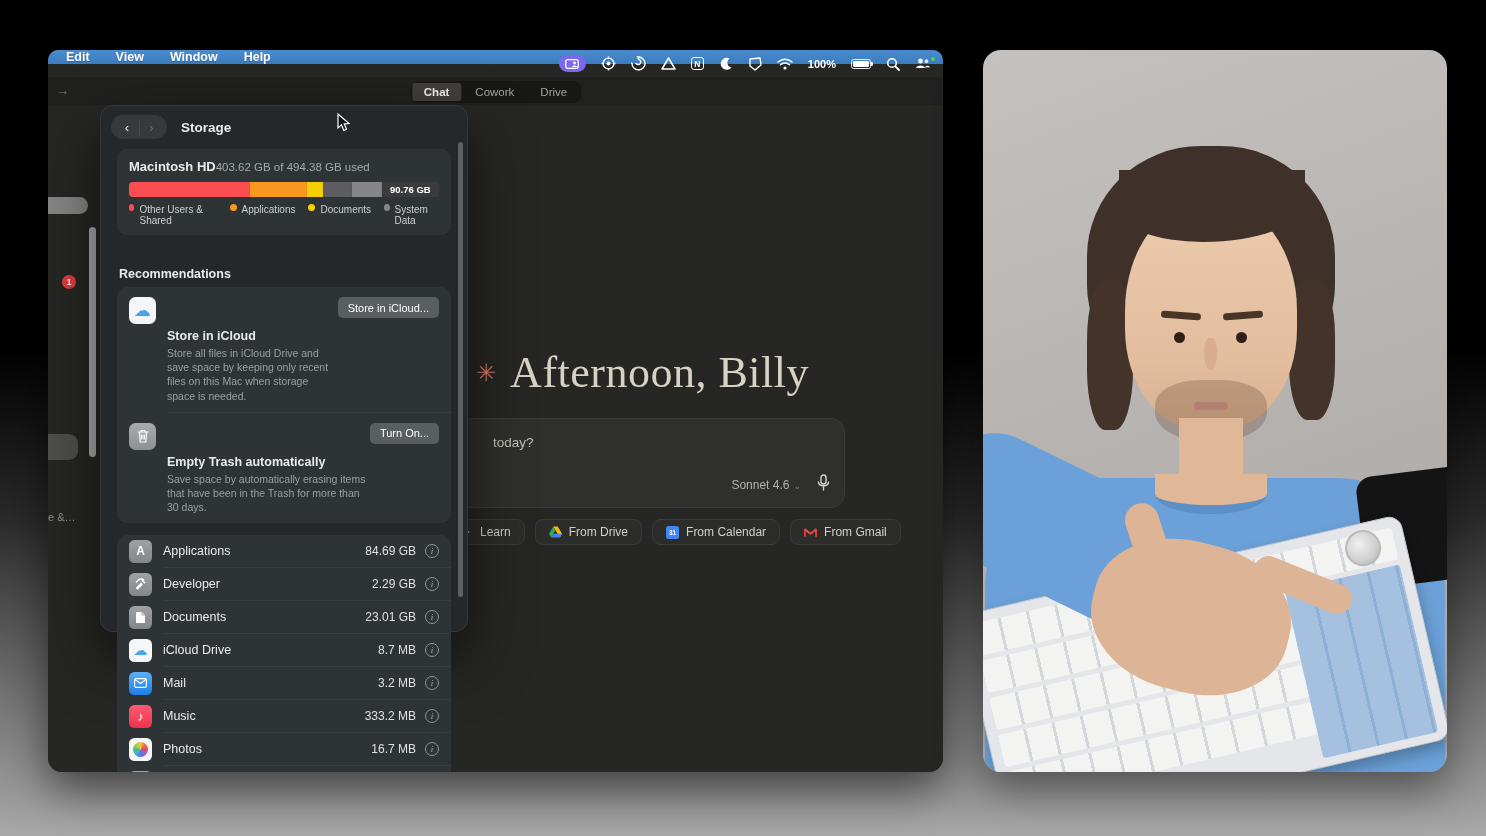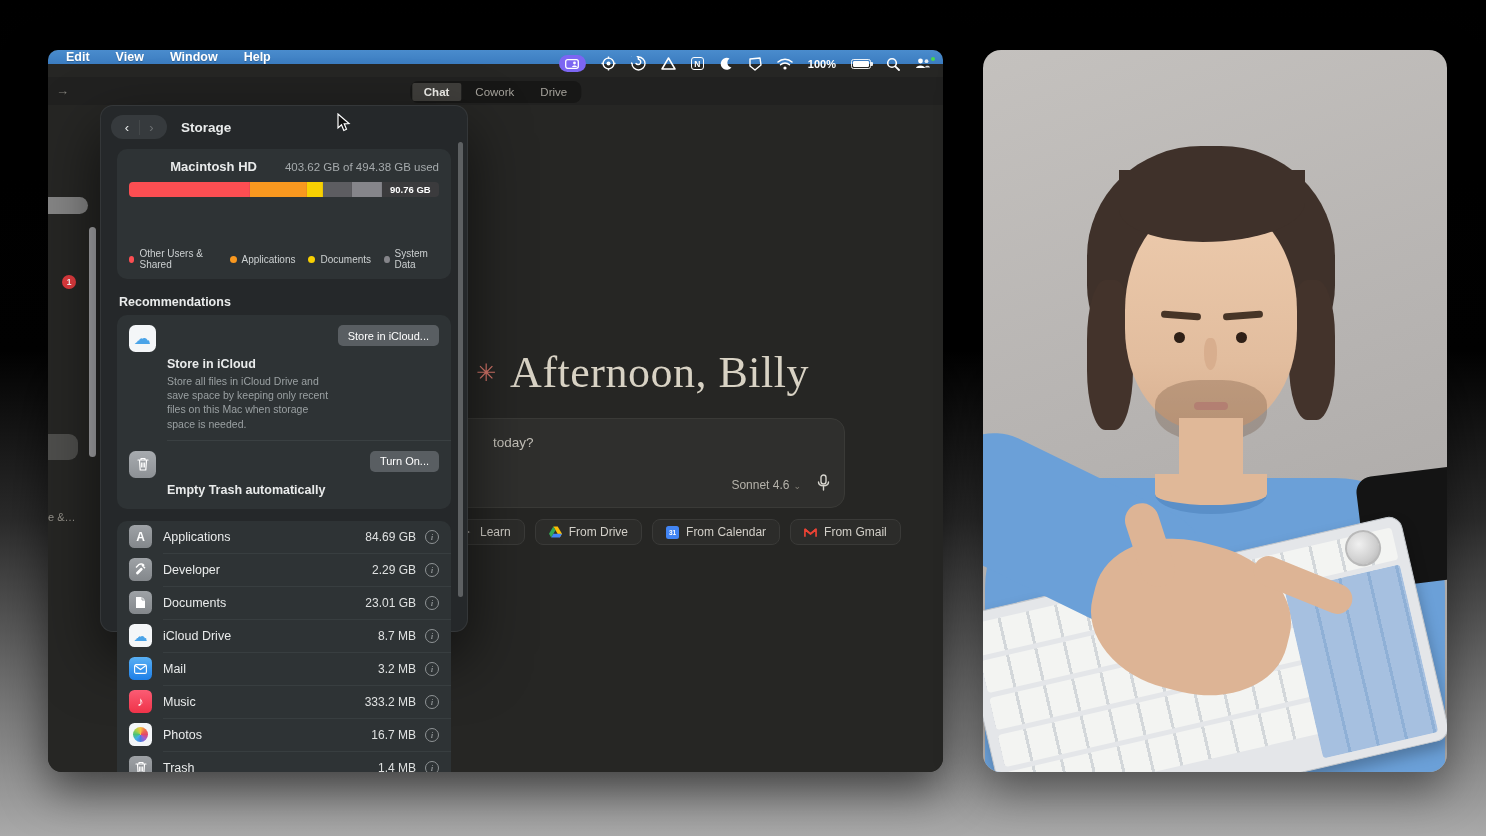--- a/index.html
+++ b/index.html
@@ -81,32 +81,32 @@
     box-shadow:0 25px 60px rgba(0,0,0,.6); color:#e9ebeb; }
   .sp-header { display:flex; align-items:center; padding:9px 14px 4px 10px; }
   .navpill { display:flex; align-items:center; background:#363a3d; border-radius:13px; height:24px; padding:0 4px; }
   .navbtn { width:24px; text-align:center; font-size:13px; color:#e8eaea; cursor:default; }
   .navbtn.fwd { color:#6c7072; border-left:1px solid #44484a; }
   .sp-title { margin-left:14px; font-size:13.5px; font-weight:700; }
   .sp-scrollbar { position:absolute; right:4px; top:36px; width:5px; height:455px; background:#95979980; border-radius:3px; }
 
   .card { background:#2e3335; border-radius:10px; margin:6px 16px 0 16px; }
   .card.disk { padding:10px 12px 9px 12px; }
-  .disk-row { display:flex; justify-content:flex-end; align-items:baseline;gap:28px; }
+  .disk-row { display:flex; justify-content:flex-start; align-items:baseline; }
   .disk-name { font-size:13px; font-weight:600; }
   .disk-usage { font-size:11.5px; color:#a5aaac; }
   .bar { margin-top:8px; height:15px; border-radius:4px; overflow:hidden; display:flex; }
   .bar .seg { border-right:1px solid #23262810; }
   .bar .free { flex:1; background:#3b3b3d; display:flex; align-items:center; justify-content:center;
     color:#fff; font-size:9.5px; font-weight:600; }
   .legend { margin-top:7px; display:flex; gap:13px; }
-  .legend .li { display:flex; align-items:center; gap:5px; font-size:10px; color:#ccd0d1;margin-top:44px; }
+  .legend .li { display:flex; gap:5px; font-size:10px; color:#ccd0d1; }
   .legend-dot { width:7px; height:7px; border-radius:50%; }
 
-  .rec-title { margin:16px 16px 2px 18px; font-size:12.5px; font-weight:700; }
+  .rec-title { margin:32px 16px 2px 18px; font-size:12.5px; font-weight:700; }
   .rec-row { display:flex; padding:10px 12px 9px 12px; }
   .rec-icon { width:27px; height:27px; border-radius:6.5px; flex:0 0 27px; display:flex; align-items:center; justify-content:center; margin-right:11px; }
   .rec-icon.cloud { background:#f4f6f8; color:#4aa3e8; font-size:17px; }
   .rec-icon.trash { background:linear-gradient(180deg,#a7abaf,#8d9195); color:#fff; }
   .rec-main { flex:1; }
   .rec-name { font-size:12.5px; font-weight:600; margin-bottom:3px;margin-top:32px; }
   .rec-desc { font-size:10.5px; color:#9aa0a2; line-height:1.35; max-width:200px; }
   .rec-btn { background:#595e62; border:none; border-radius:5px; color:#fff; font-size:11px; padding:3px 10px;
     height:21px; align-self:flex-start; white-space:nowrap; font-family:inherit; }
   .rec-div { height:1px; background:#3a4042; margin-left:50px; }
@@ -371,20 +371,21 @@
       <div class="rec-div"></div>
       <div class="rec-row">
         <div class="rec-icon trash">
           <svg width="12" height="14" viewBox="0 0 12 14">
               <path d="M1 3 H11 M4 3 V1.5 H8 V3 M2.5 3 L3.2 13 H8.8 L9.5 3" fill="none" stroke="#fff" stroke-width="1.2" stroke-linecap="round" stroke-linejoin="round"></path>
               <path d="M4.6 5.5 V10.5 M6 5.5 V10.5 M7.4 5.5 V10.5" stroke="#fff" stroke-width="1"></path>
             </svg>
         </div>
         <div class="rec-main">
           <div class="rec-name">Empty Trash automatically</div>
+          <div class="rec-desc">Save space by automatically erasing items that have been in the Trash for more than 30 days.</div>
         </div>
         <button class="rec-btn">Turn On...</button>
       </div>
     </div>
 
     <div class="card" style="margin-top:12px;">
 
       <div class="cat-row">
         <span class="cat-icon ci-gray" style="font-weight:700;">A</span>
         <span class="cat-name">Applications</span>

